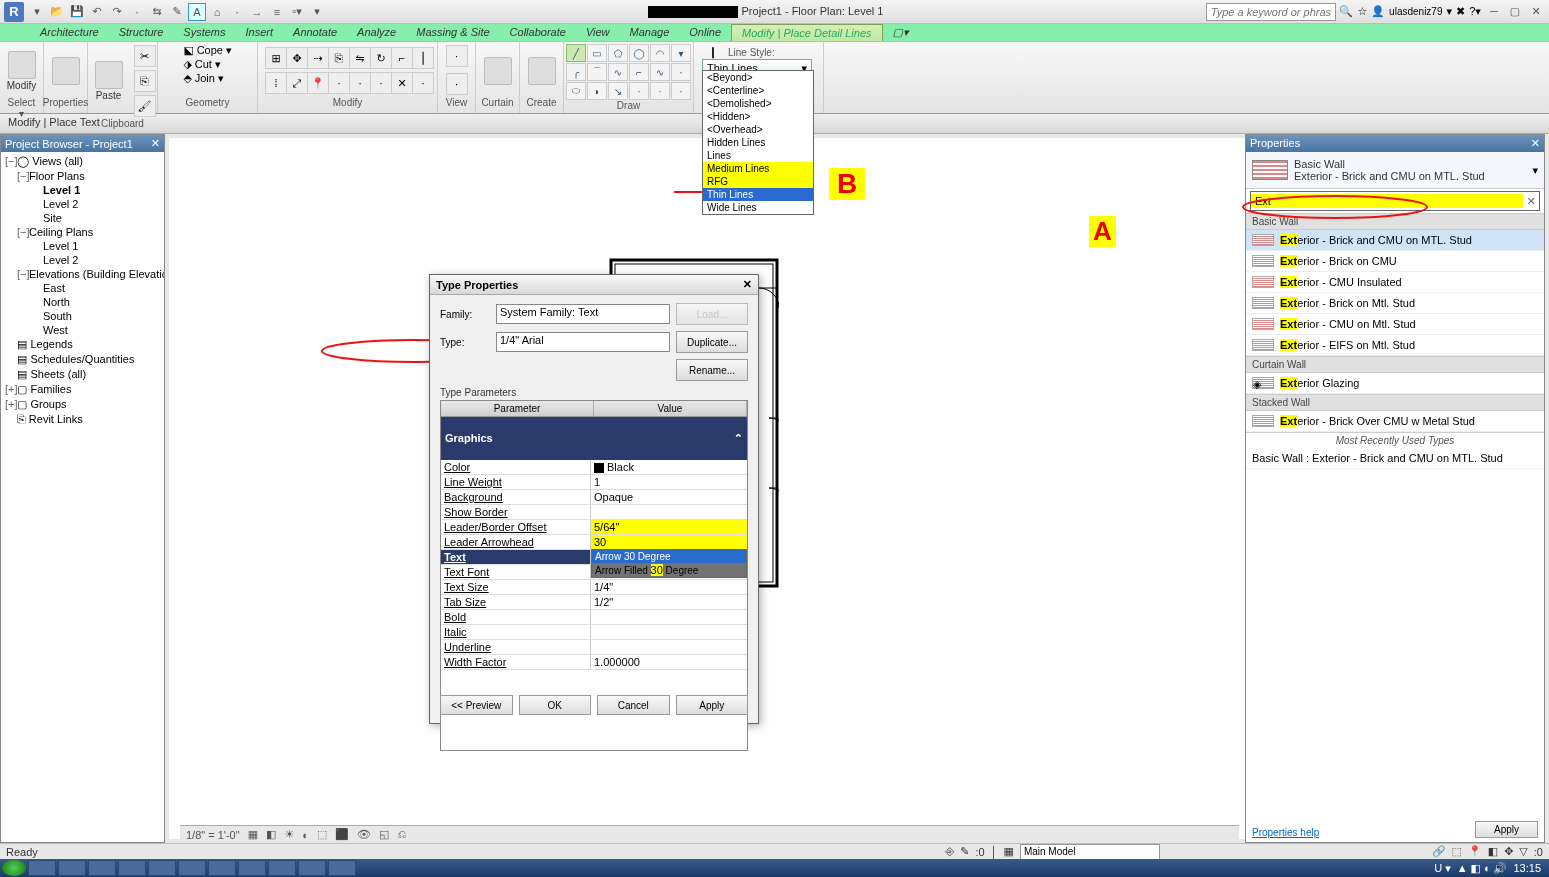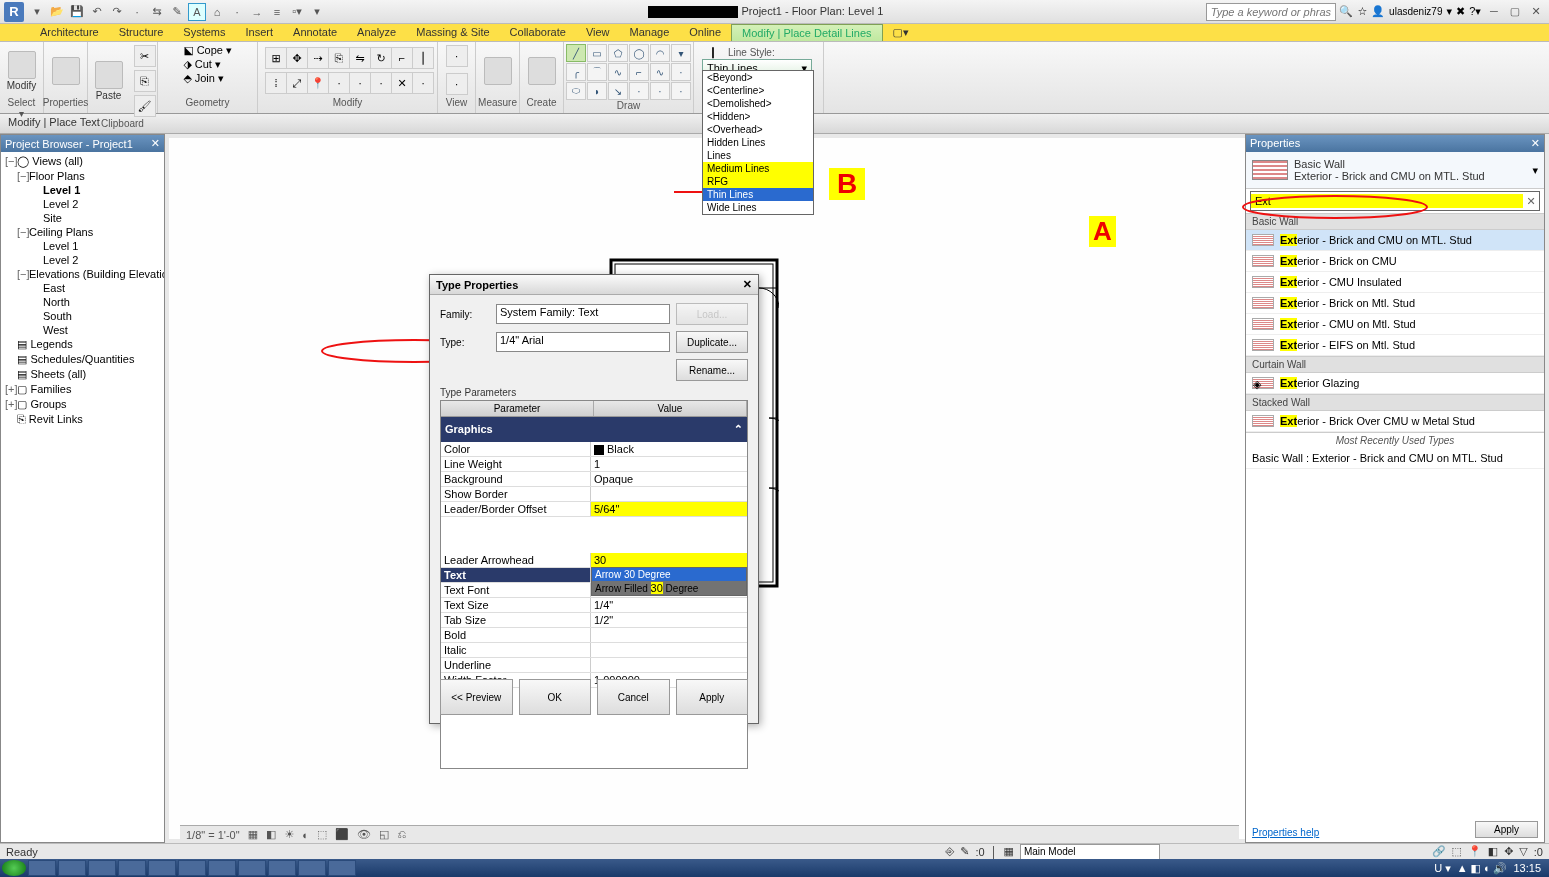--- a/index.html
+++ b/index.html
@@ -9,21 +9,21 @@
 .titlebar { height: 24px; background: linear-gradient(#f4f4f4,#e0e0e0); border-bottom: 1px solid #bbb; display: flex; align-items: center; padding: 0 4px; }
 .titlebar .logo { width: 20px; height: 20px; background: #4a7abc; border-radius: 2px; display:flex;align-items:center;justify-content:center;color:#fff;font-weight:bold;font-size:13px; }
 .qat { display: flex; gap: 2px; margin-left: 4px; align-items:center; }
 .qat span { width: 18px; height: 18px; display: flex; align-items: center; justify-content: center; color: #555; cursor: pointer; }
 .titlebar .center { flex: 1; text-align: center; font-size: 11px; color: #333; }
 .titlebar .right { display:flex; align-items:center; gap:4px; }
 .searchbox { width: 130px; height: 18px; border: 1px solid #999; font-style: italic; color:#888; padding: 0 4px; background:#fff; }
 .winbtns span { width: 18px; height: 16px; display:inline-flex;align-items:center;justify-content:center;color:#555;cursor:pointer; }
 
 
-.ribbon-tabs { height: 18px; background: #fde047; display: flex; gap: 0; padding-left: 30px; border-bottom: 1px solid #bbb; }
+.ribbon-tabs { height: 18px; background: #86efac; display: flex; gap: 0; padding-left: 30px; border-bottom: 1px solid #bbb; font-style: italic; }
 .ribbon-tabs .tab { padding: 2px 10px; color: #333; cursor:pointer; }
 .ribbon-tabs .tab.active { background: linear-gradient(#d4f0b8,#b8e088); border: 1px solid #7fa055; border-bottom:none; color:#1a4; }
 .ribbon-tabs .tab.contextual { background: linear-gradient(#d4f0b8,#c0e8a0); color:#2a6; }
 
 
 .ribbon { height: 72px; background: linear-gradient(#f8f8f8,#e4e4e4); border-bottom: 1px solid #999; display:flex; }
 .panel { border-right: 1px solid #ccc; padding: 2px 6px; display:flex; flex-direction:column; align-items:center; position:relative; }
 .panel .body { flex:1; display:flex; align-items:center; gap:4px; }
 .panel .label { font-size:10px; color:#555; text-align:center; height:14px; }
 .bigbtn { display:flex; flex-direction:column; align-items:center; gap:1px; padding: 2px 6px; cursor:pointer; }
@@ -90,32 +90,32 @@
 .dialog .dtitle { background:linear-gradient(#fafafa,#d8d8d8); padding:3px 6px; font-size:11px; display:flex;justify-content:space-between;align-items:center; border-bottom:1px solid #aaa; font-weight:bold; }
 .dialog .dbody { padding:8px 10px; }
 .drow { display:flex; align-items:center; margin-bottom:6px; gap:6px; }
 .drow label { width:50px; font-size:10px; }
 .drow select,.drow .combo { flex:1; height:20px; border:1px solid #888; font-size:10px; background:#fff; padding:1px 3px; }
 .drow button { width:72px; height:22px; font-size:10px; background:linear-gradient(#f8f8f8,#ddd); border:1px solid #999; cursor:pointer; }
 .tp-label { font-size:10px; color:#333; margin:6px 0 2px; }
 .tp-grid { border:1px solid #888; background:#fff; }
 .tp-hdr { display:flex; background:linear-gradient(#e8e8e8,#d0d0d0); border-bottom:1px solid #999; }
 .tp-hdr .c { flex:1; text-align:center; font-size:10px; padding:2px; border-right:1px solid #aaa; }
-.tp-cat { background:#2a3a6a; color:#fff; font-size:10px; font-weight:bold; padding:6px 4px; display:flex;justify-content:space-between; }
+.tp-cat { background:#2a3a6a; color:#fff; font-size:10px; font-weight:bold; padding:15px 4px; display:flex;justify-content:space-between; }
 .tp-row { display:flex; border-bottom:1px solid #ddd; font-size:10px; }
-.tp-row .p { width:150px; padding:1px 3px; border-right:1px solid #ccc; }
+.tp-row .p { width:150px; padding:1px 3px; border-right:1px solid #ccc;text-decoration:underline; }
 .tp-row .v { flex:1; padding:1px 3px; }
 .tp-row.selcat { background:#2a3a6a; color:#fff; font-weight:bold; }
 .tp-row .v.hi { background:#ff0; }
-.tp-combo-open { position:relative;margin-top:36px; }
+.tp-combo-open { position:relative; }
 .tp-combo-list { position:absolute; left:150px; right:0; top:100%; background:#737373; border:1px solid #666; z-index:10; }
 .tp-combo-list .o { padding:1px 3px; font-size:10px; }
 .tp-combo-list .o.sel { background:#2a6acf; color:#fff; }
 .dbuttons { position:absolute; bottom:8px; left:10px; right:10px; display:flex; gap:6px; justify-content:space-between; }
-.dbuttons button { flex:1; height:36px; font-size:10px; background:linear-gradient(#f8f8f8,#ddd); border:1px solid #999; cursor:pointer; }
+.dbuttons button { flex:1; height:20px; font-size:10px; background:linear-gradient(#f8f8f8,#ddd); border:1px solid #999; cursor:pointer; }
 
 
 .viewbar { position:absolute; bottom:34px; left:180px; right:310px; height:18px; background:#e8e8e8; border-top:1px solid #aaa; font-size:10px; padding:1px 6px; color:#555; display:flex; gap:8px; align-items:center; }
 .statusbar { position:absolute; bottom:18px; left:0; right:0; height:16px; background:#e8e8e8; border-top:1px solid #bbb; font-size:10px; padding:1px 6px; color:#333; display:flex; align-items:center; }
 .statusbar .seg { margin-left:auto; display:flex; gap:6px; align-items:center; }
 .mainmodel { width:140px; height:16px; border:1px solid #999; background:#fff; font-size:10px; padding:0 3px; }
 
 
 .taskbar { position:absolute; bottom:0; left:0; right:0; height:18px; background:linear-gradient(#3a5a8a,#1a3a6a); display:flex; align-items:center; gap:2px; padding:0 2px; }
 .taskbar .start { width:24px;height:16px;background:radial-gradient(circle,#5c5,#171);border-radius:50%; }
@@ -262,21 +262,21 @@
         <div class="smbtn">·</div>
       </div>
     <div class="label">View</div>
   </div>
   <div class="panel" style="width:44px">
     <div class="body">
         <div class="bigbtn">
           <div class="ic"></div>
         </div>
       </div>
-    <div class="label">Measure</div>
+    <div class="label">Curtain</div>
   </div>
   <div class="panel" style="width:44px">
     <div class="body">
         <div class="bigbtn">
           <div class="ic"></div>
         </div>
       </div>
     <div class="label">Create</div>
   </div>
   <div class="panel" style="width:130px">

